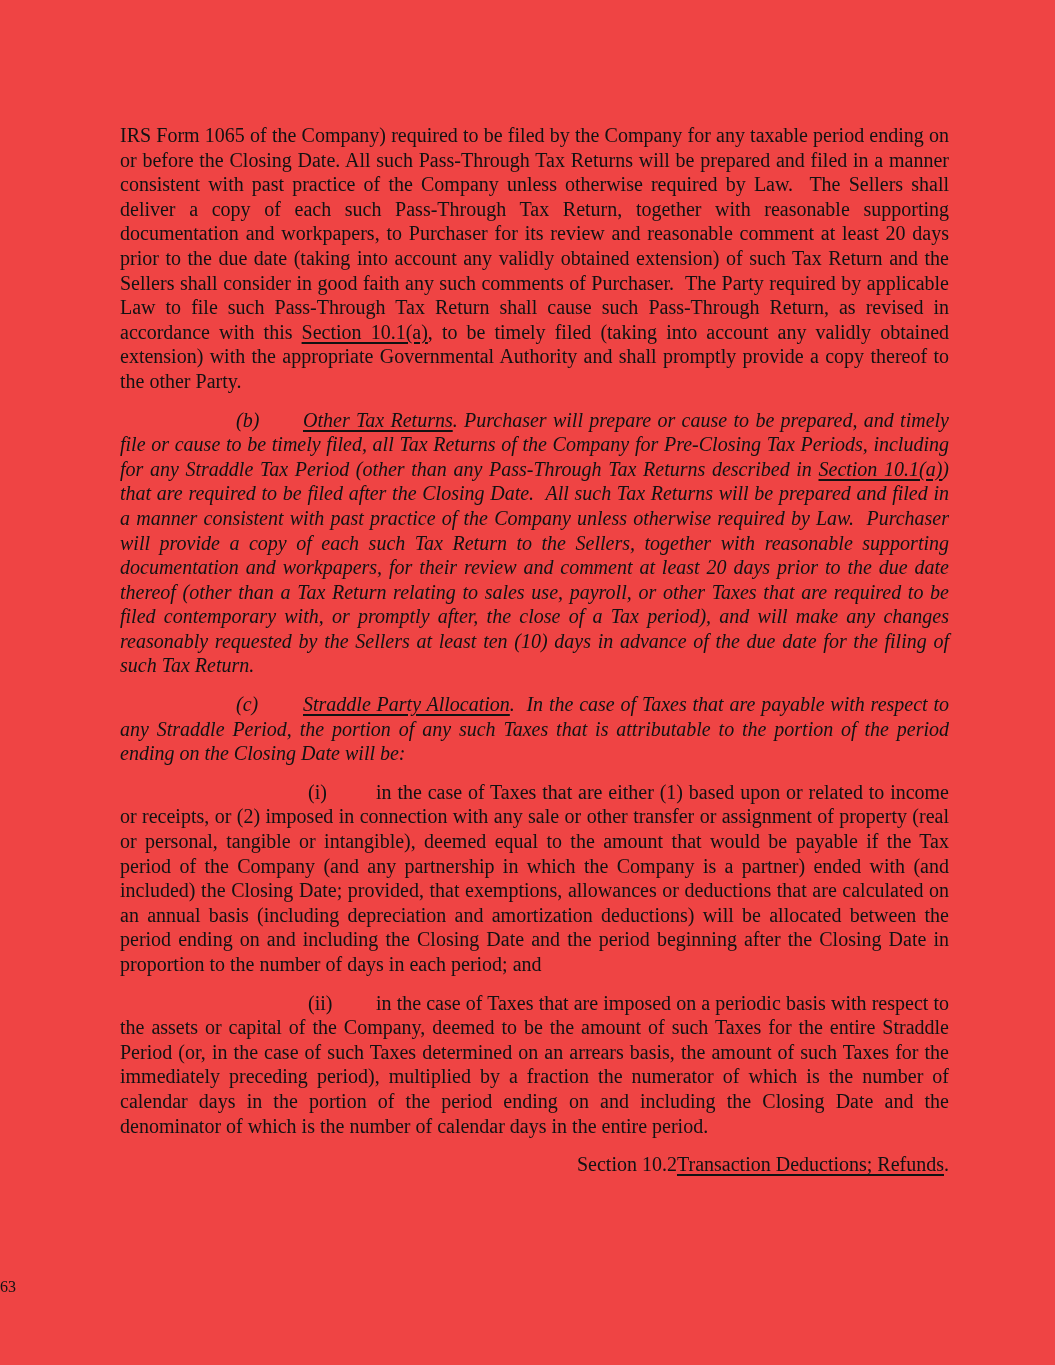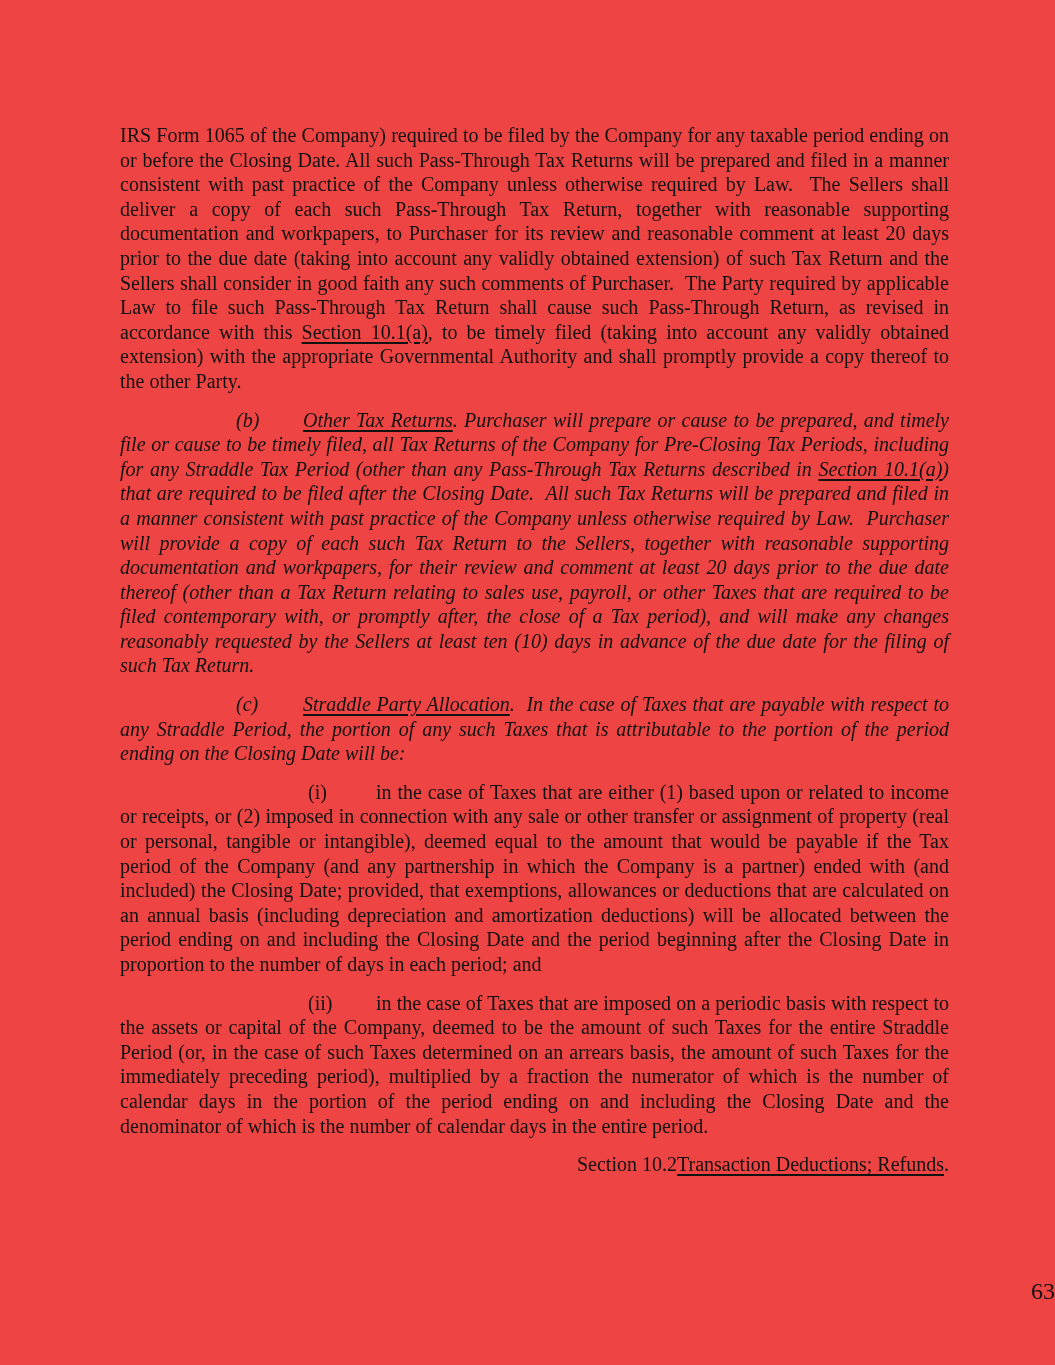--- a/index.html
+++ b/index.html
@@ -42,22 +42,22 @@
   }
   .plabel.w1 { width: 67px; }
   .plabel.w2 { width: 68px; }
   .plabel.wsec { width: 146px; }
   .u { text-decoration: underline; text-underline-offset: 3px; }
   .page-num {
     position: absolute;
     top: 1278px;
     left: 0;
     width: 100%;
-    text-align: right;
-    font-size: 24px;
+    text-align: left;
+    font-size: 16px;
     color: #121212;
   }
 </style>
 </head>
 <body>
 
 <div class="page">
   <div class="doc">
       <p><span>IRS Form 1065 of the Company) required to be filed by the Company for any taxable period ending on or before the Closing Date. All such Pass-Through Tax Returns will be prepared and filed in a manner consistent with past practice of the Company unless otherwise required by Law. &nbsp;The Sellers shall deliver a copy of each such Pass-Through Tax Return, together with reasonable supporting documentation and workpapers, to Purchaser for its review and reasonable comment at least 20 days prior to the due date (taking into account any validly obtained extension) of such Tax Return and the Sellers shall consider in good faith any such comments of Purchaser. &nbsp;The Party required by applicable Law to file such Pass-Through Tax Return shall cause such Pass-Through Return, as revised in accordance with this </span><span class="u">Section 10.1(a)</span><span>, to be timely filed (taking into account any validly obtained extension) with the appropriate Governmental Authority and shall promptly provide a copy thereof to the other Party.</span></p>
       <p class="indent1"><span class="plabel w1">(b)</span><span class="u">Other Tax Returns</span><span>. Purchaser will prepare or cause to be prepared, and timely file or cause to be timely filed, all Tax Returns of the Company for Pre-Closing Tax Periods, including for any Straddle Tax Period (other than any Pass-Through Tax Returns described in </span><span class="u">Section 10.1(a)</span><span>) that are required to be filed after the Closing Date. &nbsp;All such Tax Returns will be prepared and filed in a manner consistent with past practice of the Company unless otherwise required by Law. &nbsp;Purchaser will provide a copy of each such Tax Return to the Sellers, together with reasonable supporting documentation and workpapers, for their review and comment at least 20 days prior to the due date thereof (other than a Tax Return relating to sales use, payroll, or other Taxes that are required to be filed contemporary with, or promptly after, the close of a Tax period), and will make any changes reasonably requested by the Sellers at least ten (10) days in advance of the due date for the filing of such Tax Return.</span></p>

